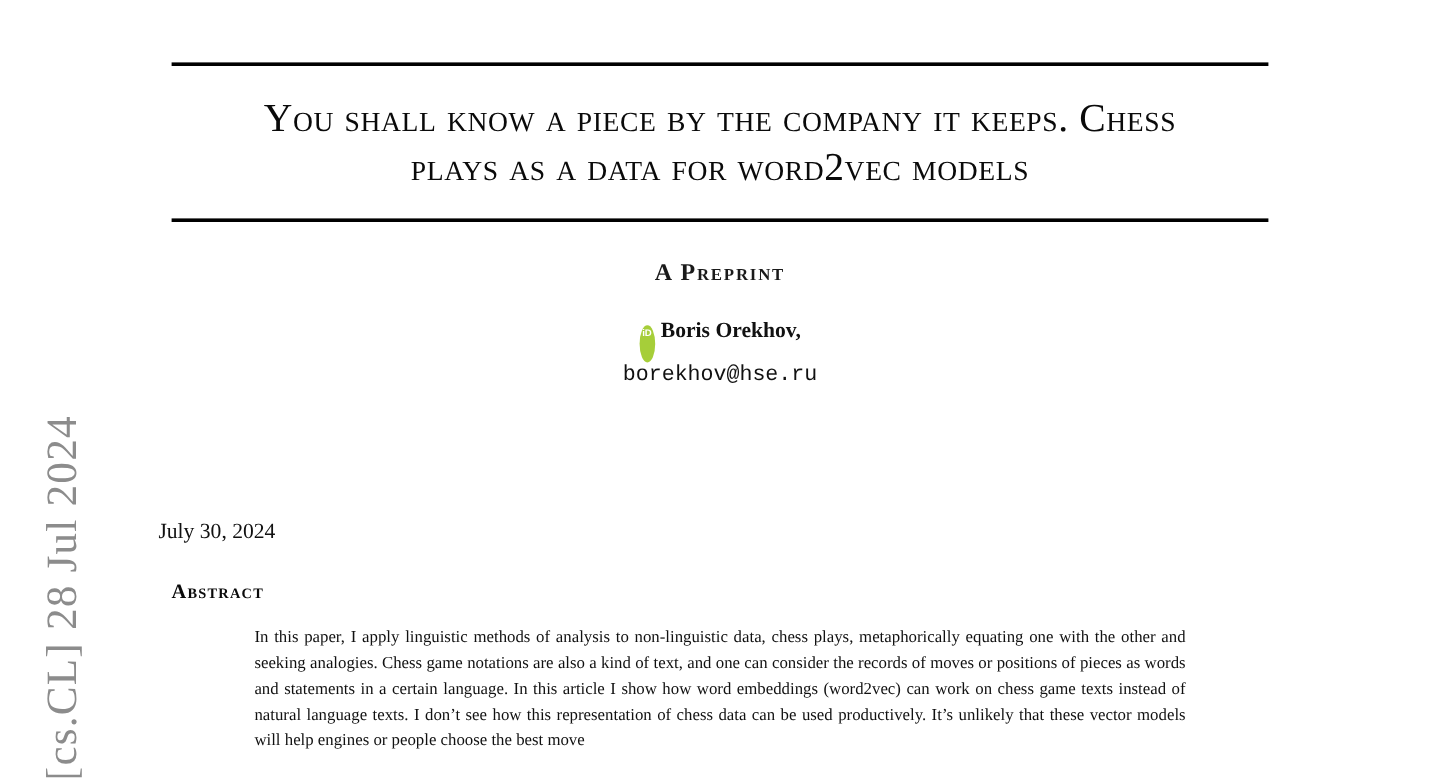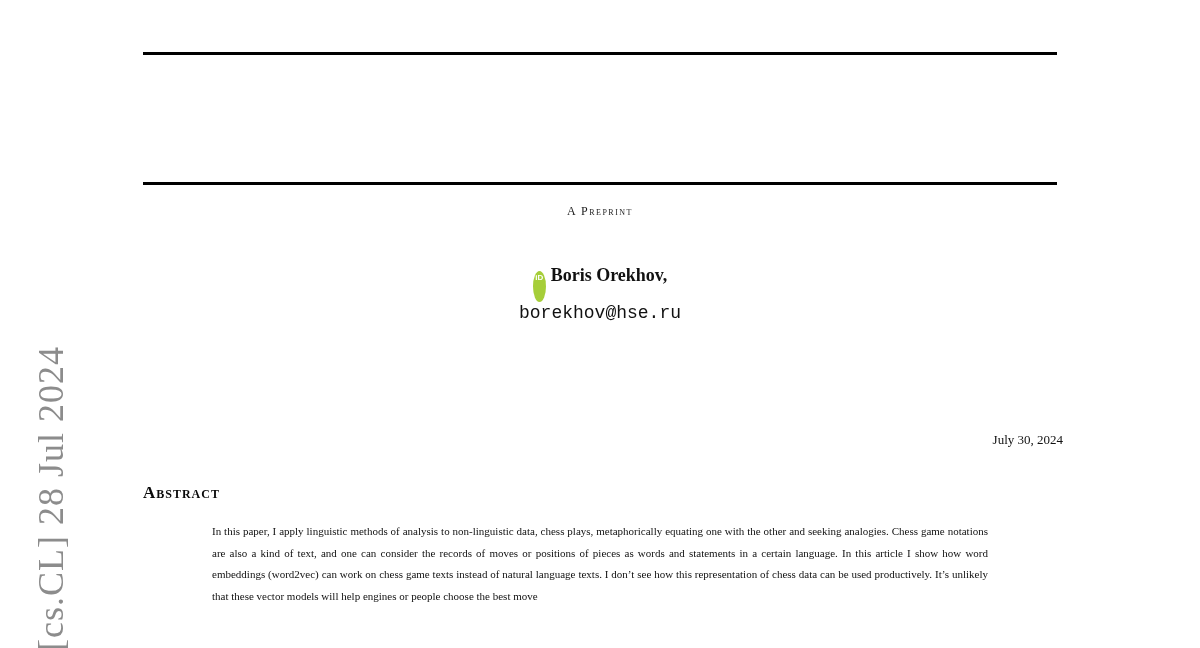--- a/index.html
+++ b/index.html
@@ -30,28 +30,28 @@
     font-size: 33px;
     line-height: 41px;
     font-variant: small-caps;
     letter-spacing: 0.5px;
     color: #0a0a0a;
     font-weight: 400;
   }
   .preprint-label {
     position: absolute;
     left: 143px;
-    top: 204px;
+    top: 216px;
     width: 914px;
     text-align: center;
     font-variant: small-caps;
-    font-size: 12px;
+    font-size: 20px;
     letter-spacing: 1.5px;
     color: #1a1a1a;
-    font-weight: 400;
+    font-weight: 700;
   }
   .author-block {
     position: absolute;
     left: 143px;
     top: 264px;
     width: 914px;
     text-align: center;
     font-size: 17px;
     line-height: 22px;
   }
@@ -70,44 +70,44 @@
     text-align: center;
     vertical-align: 1px;
     margin-right: 5px;
   }
   .author-email {
     font-family: "Liberation Mono", monospace;
     font-size: 18px;
   }
   .date-line {
     position: absolute;
-    left: 149px;
+    left: 132px;
     top: 432px;
     width: 914px;
-    text-align: right;
-    font-size: 13px;
+    text-align: left;
+    font-size: 18px;
   }
   .abstract-heading {
     position: absolute;
     left: 143px;
     top: 483px;
     width: 914px;
     text-align: left;
     font-variant: small-caps;
     font-weight: bold;
     font-size: 17px;
     letter-spacing: 1px;
     color: #0a0a0a;
   }
   .abstract-body {
     position: absolute;
     left: 212px;
     top: 521px;
     width: 776px;
-    font-size: 11px;
+    font-size: 14px;
     line-height: 21.5px;
     text-align: justify;
     color: #111111;
   }
   .arxiv-watermark {
     position: absolute;
     left: 30px;
     top: 651px;
     transform: rotate(-90deg);
     transform-origin: left top;
@@ -120,20 +120,24 @@
 </style>
 </head>
 <body>
 
 <div class="page">
 
   <div class="arxiv-watermark">[cs.CL] 28 Jul 2024</div>
 
   <div class="rule rule-top"></div>
 
+  <div class="paper-title">
+    <div>You shall know a piece by the company it keeps. Chess</div>
+    <div>plays as a data for word2vec models</div>
+  </div>
 
   <div class="rule rule-bottom"></div>
 
   <div class="preprint-label">A Preprint</div>
 
   <div class="author-block">
     <div class="author-name-line">
       <span class="orcid-icon">iD</span><span>Boris Orekhov,</span>
     </div>
     <div class="author-email">borekhov@hse.ru</div>

